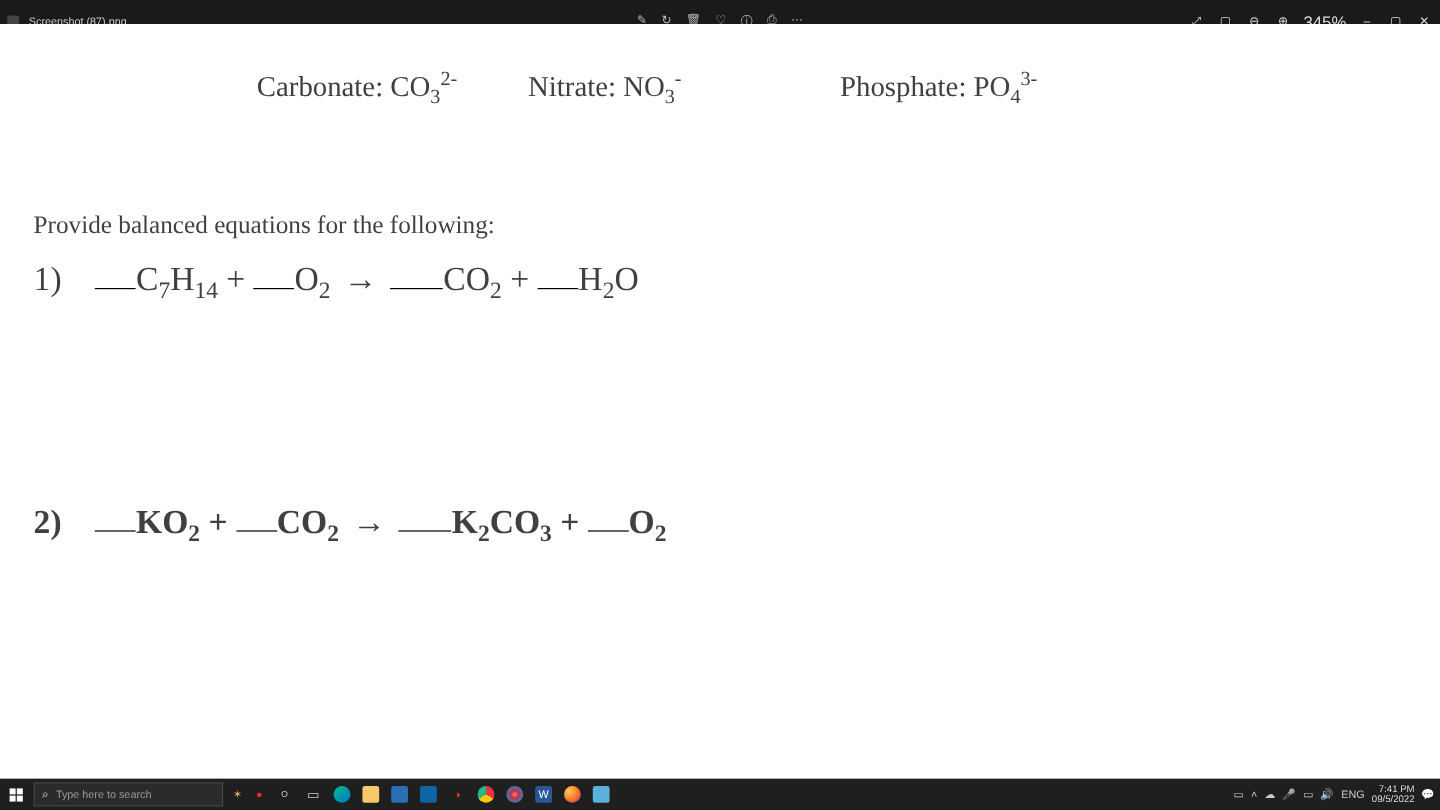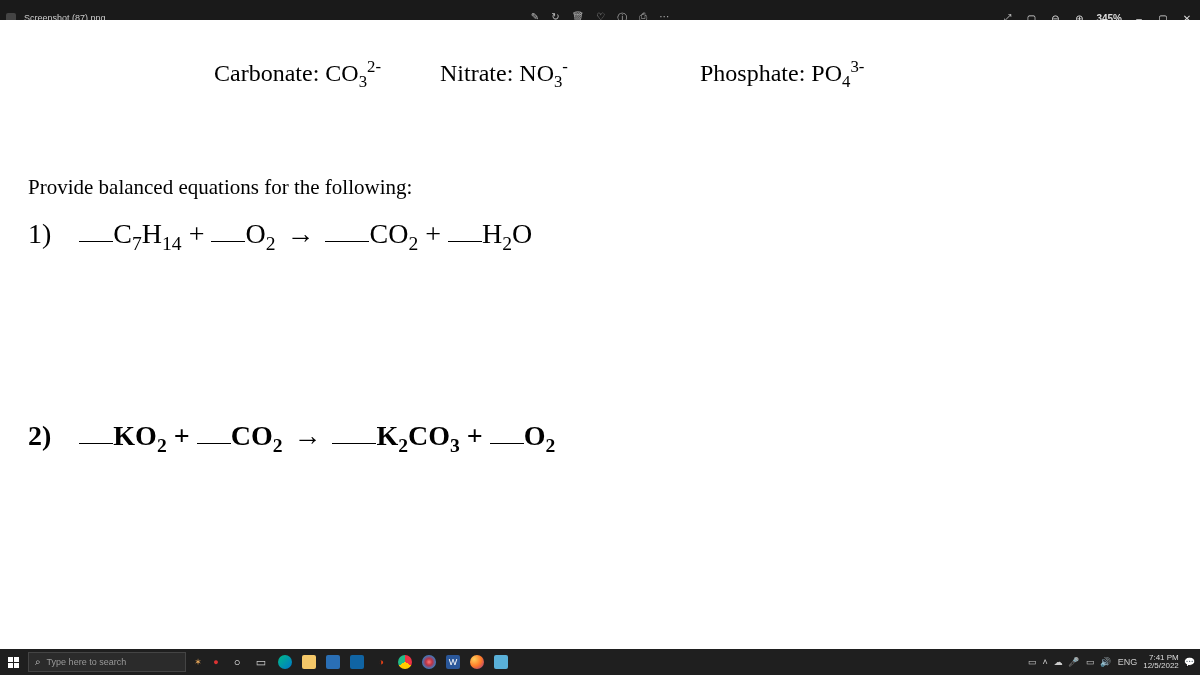--- a/index.html
+++ b/index.html
@@ -51,32 +51,32 @@
     gap: 10px;
   }
   .win-btn {
     width: 14px; height: 14px;
     color: #ddd;
     font-size: 10px;
     display: flex;
     align-items: center;
     justify-content: center;
   }
-  .zoom-text { font-size: 10px; color: #ddd; font-weight: bold; }
+  .zoom-text { font-size: 14px; color: #ddd; }
 
   
   .content {
     position: absolute;
     top: 20px;
     left: 0;
     right: 0;
     bottom: 26px;
     background: #ffffff;
     font-family: "Times New Roman", Times, serif;
-    color: #000000;
+    color: #404040;
     padding: 0;
     overflow: hidden;
   }
 
   .ions {
     position: absolute;
     top: 40px;
     left: 0;
     right: 0;
     display: flex;
@@ -315,17 +315,17 @@
   <div class="tray">
     <span class="small">▭</span>
     <span class="small">˄</span>
     <span class="small">☁</span>
     <span class="small">🎤</span>
     <span class="small">▭</span>
     <span class="small">🔊</span>
     <span class="small">ENG</span>
     <div class="clock">
       <div>7:41 PM</div>
-      <div>12/5/2022</div>
+      <div>09/5/2022</div>
     </div>
     <span class="small">💬</span>
   </div>
 </div>
 
 </body></html>

